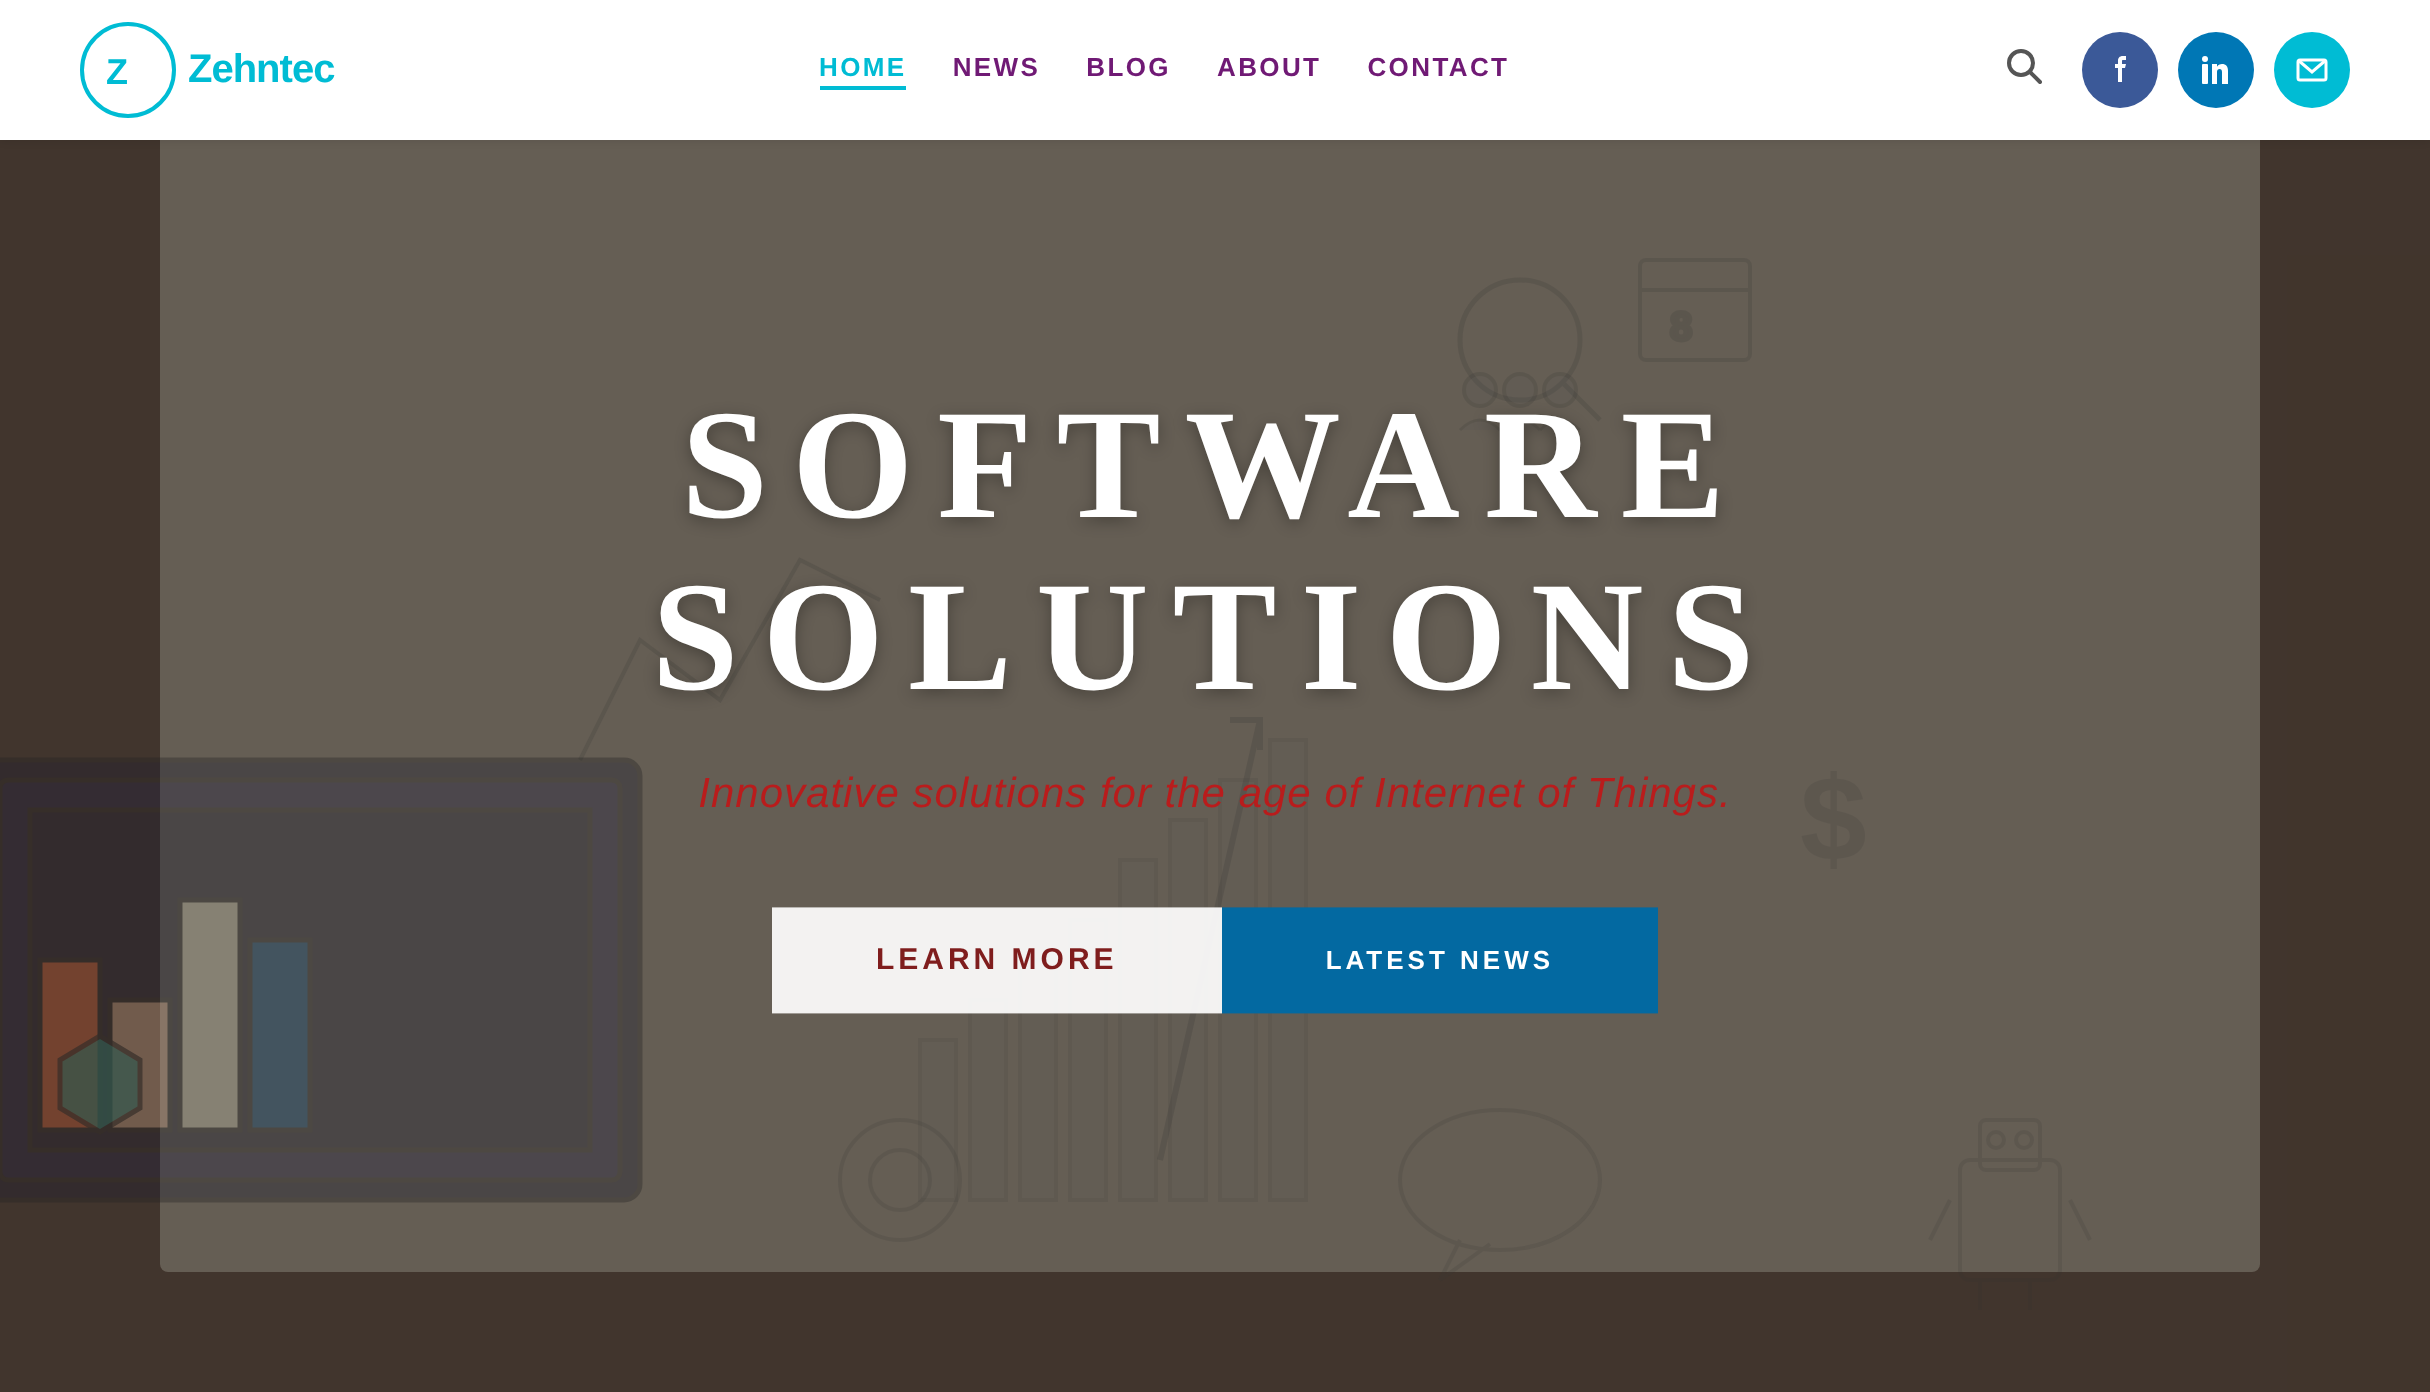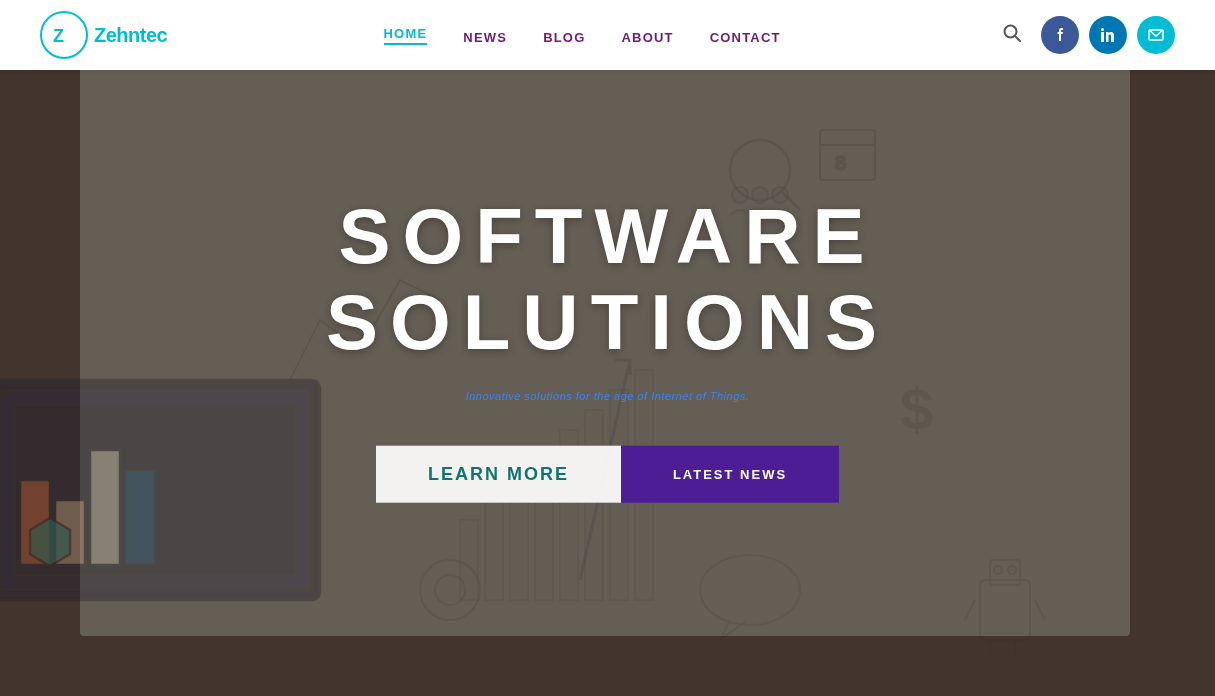--- a/index.html
+++ b/index.html
@@ -54,22 +54,22 @@
       color: #222;
       letter-spacing: -0.5px;
     }
 
     .logo-text span {
       color: #00bcd4;
     }
 
     .nav {
       display: flex;
-      align-items: flex-end;
-      gap: 36px;
+      align-items: flex-start;
+      gap: 23px;
     }
 
     .nav-item {
       font-size: 13px;
       font-weight: 600;
       letter-spacing: 1.2px;
       color: #701a75;
       text-decoration: none;
       cursor: pointer;
       text-transform: uppercase;
@@ -137,51 +137,52 @@
 
     .hero-title {
       font-size: 78px;
       font-weight: 800;
       color: #ffffff;
       letter-spacing: 12px;
       text-transform: uppercase;
       margin-bottom: 24px;
       line-height: 1.1;
       text-shadow: 0 2px 8px rgba(0,0,0,0.3);
+      font-family: Liberation Serif, serif;
     }
 
     .hero-subtitle {
-      font-size: 11px;
-      color: #3b82f6;
+      font-size: 21px;
+      color: #b91c1c;
       margin-bottom: 44px;
       letter-spacing: 0.5px;
       font-style: italic;
     }
 
     .hero-buttons {
       display: flex;
       gap: 0;
       justify-content: center;
     }
 
     .btn-learn {
       padding: 18px 52px;
       background: rgba(255,255,255,0.92);
-      color: #0f766e;
-      font-size: 18px;
+      color: #7f1d1d;
+      font-size: 15px;
       font-weight: 700;
       letter-spacing: 2px;
       text-transform: uppercase;
       border: none;
       cursor: pointer;
     }
 
     .btn-news {
       padding: 18px 52px;
-      background: #4c1d95;
+      background: #0369a1;
       color: #ffffff;
       font-size: 13px;
       font-weight: 700;
       letter-spacing: 2px;
       text-transform: uppercase;
       border: none;
       cursor: pointer;
     }
 
     

